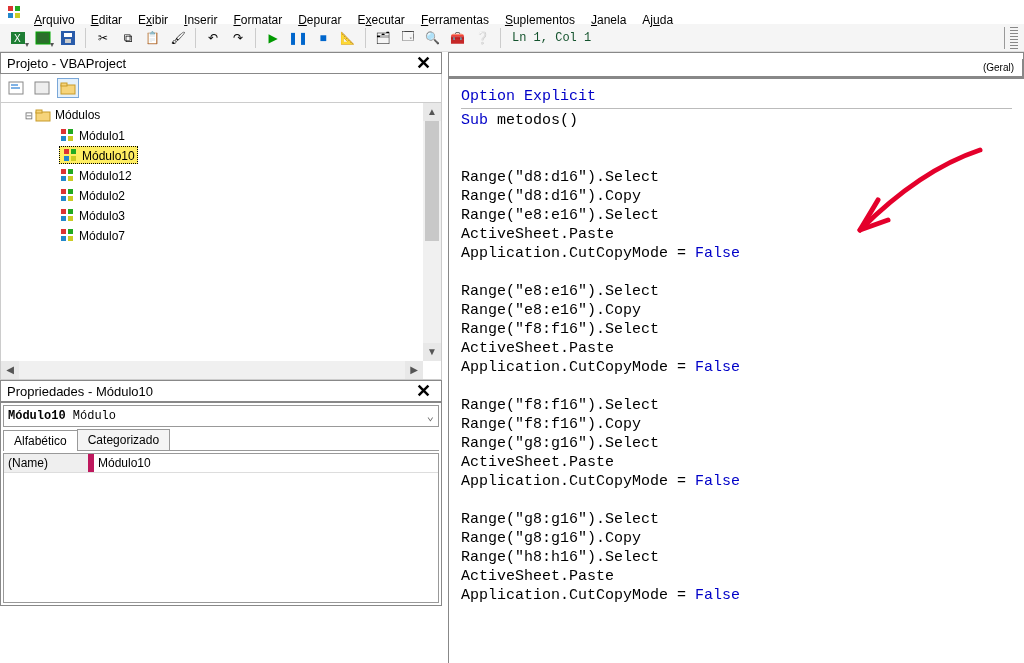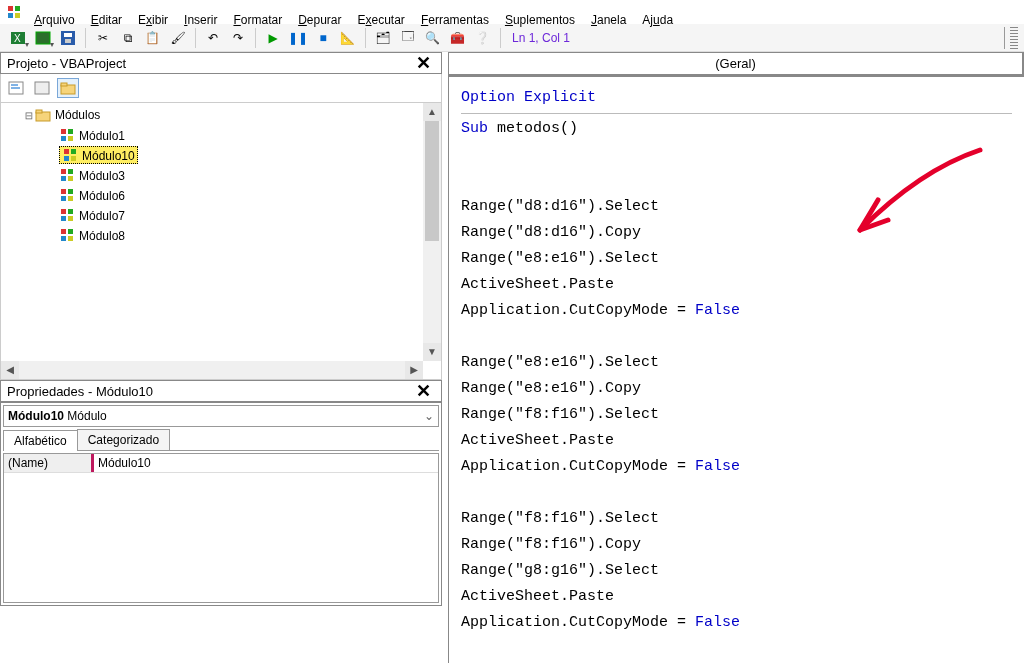--- a/index.html
+++ b/index.html
@@ -60,21 +60,22 @@
   position: absolute;
   right: 1px; bottom: 1px;
 }
 .tsep {
   width: 1px; height: 20px;
   background: #ccc;
   margin: 0 4px;
 }
 .cursor-pos {
   padding: 0 6px;
-  color: #6d28d9;
+  color: #14532d;
+  font-family: Liberation Mono, monospace;
 }
 .toolbar-end-line {
   width: 1px; height: 22px;
   background: #999;
   margin-left: auto;
   margin-right: 4px;
 }
 .drag-handle {
   width: 8px; height: 22px;
   background: repeating-linear-gradient(
@@ -214,20 +215,21 @@
 }
 .prop-combo {
   border: 1px solid #999;
   margin: 2px;
   padding: 2px 4px;
   display: flex;
   justify-content: space-between;
   align-items: center;
   height: 22px;
   background: #fff;
+  font-family: Liberation Mono, monospace;
 }
 .prop-combo b { font-weight: bold; }
 .prop-tabs {
   display: flex;
   border-bottom: 1px solid #999;
   margin: 0 2px;
 }
 .prop-tab {
   padding: 3px 10px;
   border: 1px solid #999;
@@ -247,21 +249,21 @@
   margin: 2px;
   height: 150px;
 }
 .prop-row {
   display: flex;
   border-bottom: 1px solid #ddd;
 }
 .prop-row div {
   padding: 2px 4px;
 }
-.prop-row .k { width: 90px; border-right: 3px solid #be185d; background: #efefef; }
+.prop-row .k { width: 90px; border-right: 6px solid #be185d; background: #efefef; }
 
 
 .splitter {
   width: 6px;
   background: #fff;
 }
 
 
 .right {
   flex: 1;
@@ -272,31 +274,32 @@
 .combo-row {
   display: flex;
   border: 1px solid #888;
   border-left: none;
 }
 .combo {
   flex: 1;
   padding: 3px 8px;
   border-right: 1px solid #888;
   display: flex;
-  justify-content: center;
-  align-items: center;
-  background: #fff;
-  font-size: 13px;
+  justify-content: flex-end;
+  align-items: center;
+  background: #fff;
+  font-size: 10px;
+  margin-top: 6px;
 }
 .code {
   flex: 1;
   padding: 8px 12px;
   font-family: Consolas, "Courier New", monospace;
   font-size: 15px;
-  line-height: 26px;
+  line-height: 19px;
   white-space: pre;
   border-top: 2px solid #888;
   background: #fff;
   overflow: hidden;
 }
 .kw { color: #0000c8; }
 .hr-line {
   border: none;
   border-top: 1px solid #bbb;
   margin: 2px 0;
@@ -450,60 +453,60 @@
           <div class="tree-node indent-2">
             <span class="label-wrap">
               <span class="module-icon">
                 <svg width="16" height="16" viewBox="0 0 16 16">
                   <rect x="2" y="2" width="5" height="5" fill="#d33"></rect>
                   <rect x="9" y="2" width="5" height="5" fill="#2a2"></rect>
                   <rect x="2" y="9" width="5" height="5" fill="#28c"></rect>
                   <rect x="9" y="9" width="5" height="5" fill="#cc2"></rect>
                 </svg>
               </span>
-              <span>Módulo3</span>
+              <span>Módulo12</span>
             </span>
           </div>
           <div class="tree-node indent-2">
             <span class="label-wrap">
               <span class="module-icon">
                 <svg width="16" height="16" viewBox="0 0 16 16">
                   <rect x="2" y="2" width="5" height="5" fill="#d33"></rect>
                   <rect x="9" y="2" width="5" height="5" fill="#2a2"></rect>
                   <rect x="2" y="9" width="5" height="5" fill="#28c"></rect>
                   <rect x="9" y="9" width="5" height="5" fill="#cc2"></rect>
                 </svg>
               </span>
-              <span>Módulo6</span>
+              <span>Módulo2</span>
+            </span>
+          </div>
+          <div class="tree-node indent-2">
+            <span class="label-wrap">
+              <span class="module-icon">
+                <svg width="16" height="16" viewBox="0 0 16 16">
+                  <rect x="2" y="2" width="5" height="5" fill="#d33"></rect>
+                  <rect x="9" y="2" width="5" height="5" fill="#2a2"></rect>
+                  <rect x="2" y="9" width="5" height="5" fill="#28c"></rect>
+                  <rect x="9" y="9" width="5" height="5" fill="#cc2"></rect>
+                </svg>
+              </span>
+              <span>Módulo3</span>
             </span>
           </div>
           <div class="tree-node indent-2">
             <span class="label-wrap">
               <span class="module-icon">
                 <svg width="16" height="16" viewBox="0 0 16 16">
                   <rect x="2" y="2" width="5" height="5" fill="#d33"></rect>
                   <rect x="9" y="2" width="5" height="5" fill="#2a2"></rect>
                   <rect x="2" y="9" width="5" height="5" fill="#28c"></rect>
                   <rect x="9" y="9" width="5" height="5" fill="#cc2"></rect>
                 </svg>
               </span>
               <span>Módulo7</span>
-            </span>
-          </div>
-          <div class="tree-node indent-2">
-            <span class="label-wrap">
-              <span class="module-icon">
-                <svg width="16" height="16" viewBox="0 0 16 16">
-                  <rect x="2" y="2" width="5" height="5" fill="#d33"></rect>
-                  <rect x="9" y="2" width="5" height="5" fill="#2a2"></rect>
-                  <rect x="2" y="9" width="5" height="5" fill="#28c"></rect>
-                  <rect x="9" y="9" width="5" height="5" fill="#cc2"></rect>
-                </svg>
-              </span>
-              <span>Módulo8</span>
             </span>
           </div>
         </div>
       <div class="vscroll">
         <div class="arrow-up">▲</div>
         <div class="thumb"></div>
         <div class="arrow-down">▼</div>
       </div>
       <div class="hscroll">
         <div class="arrow-l">◀</div>

